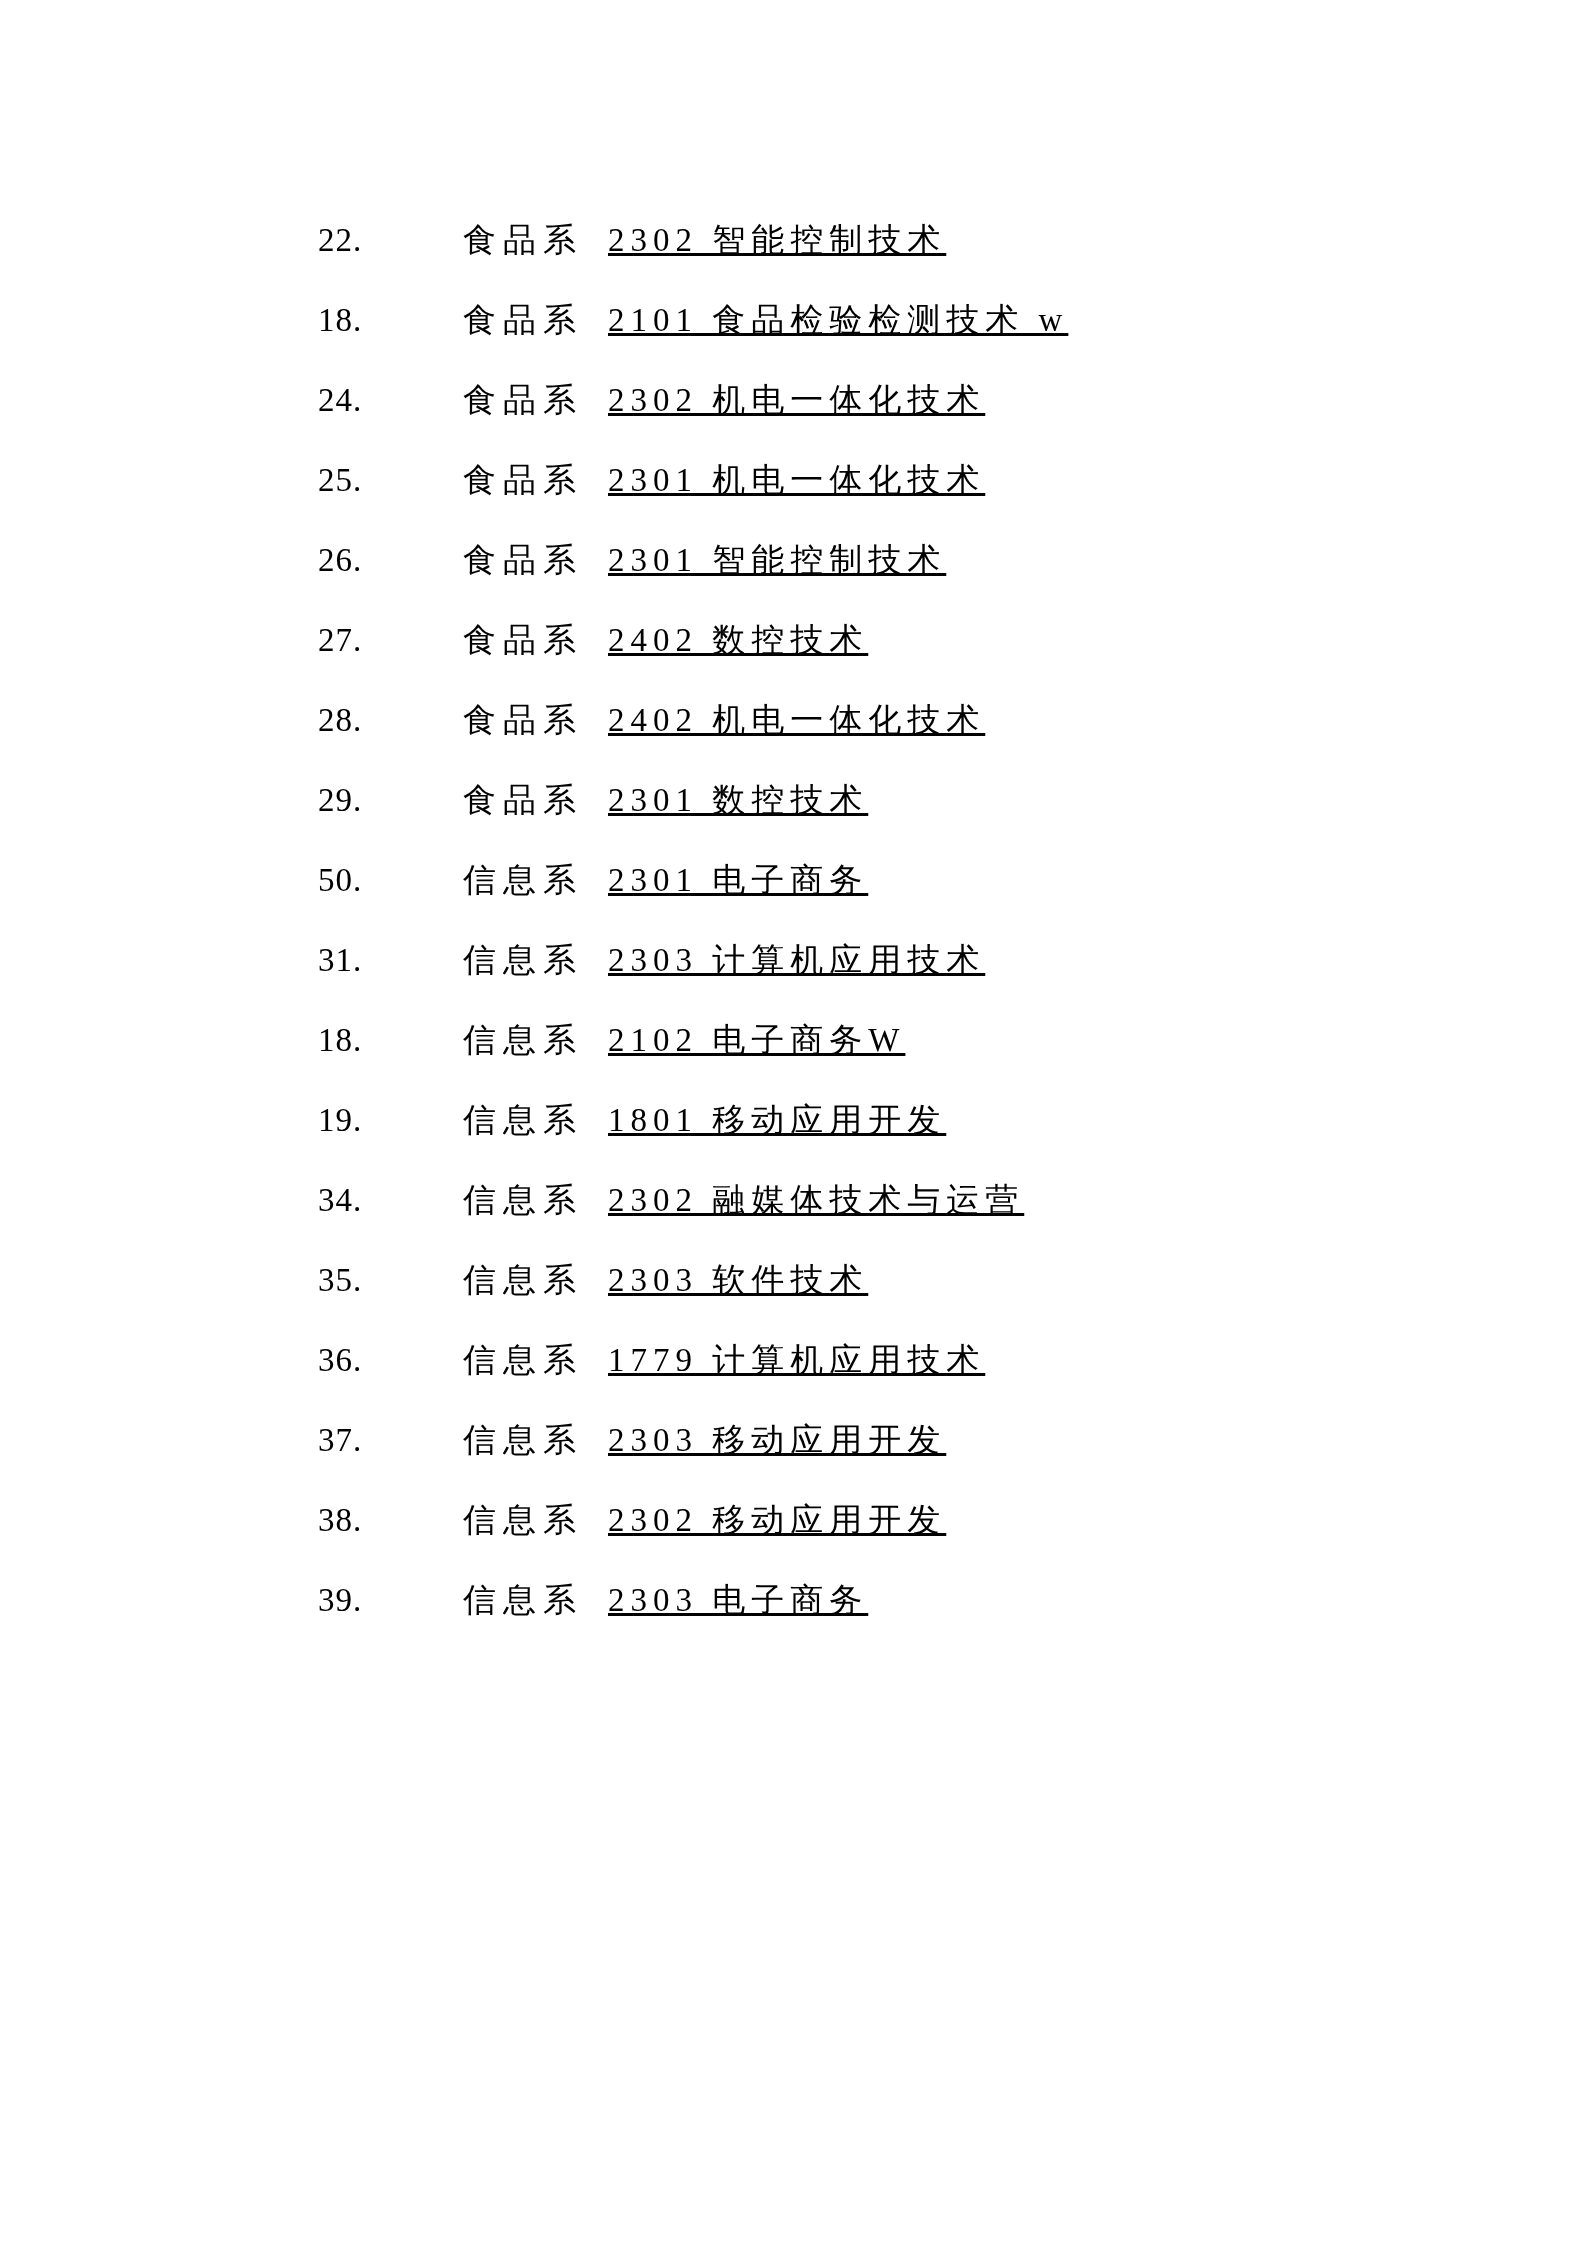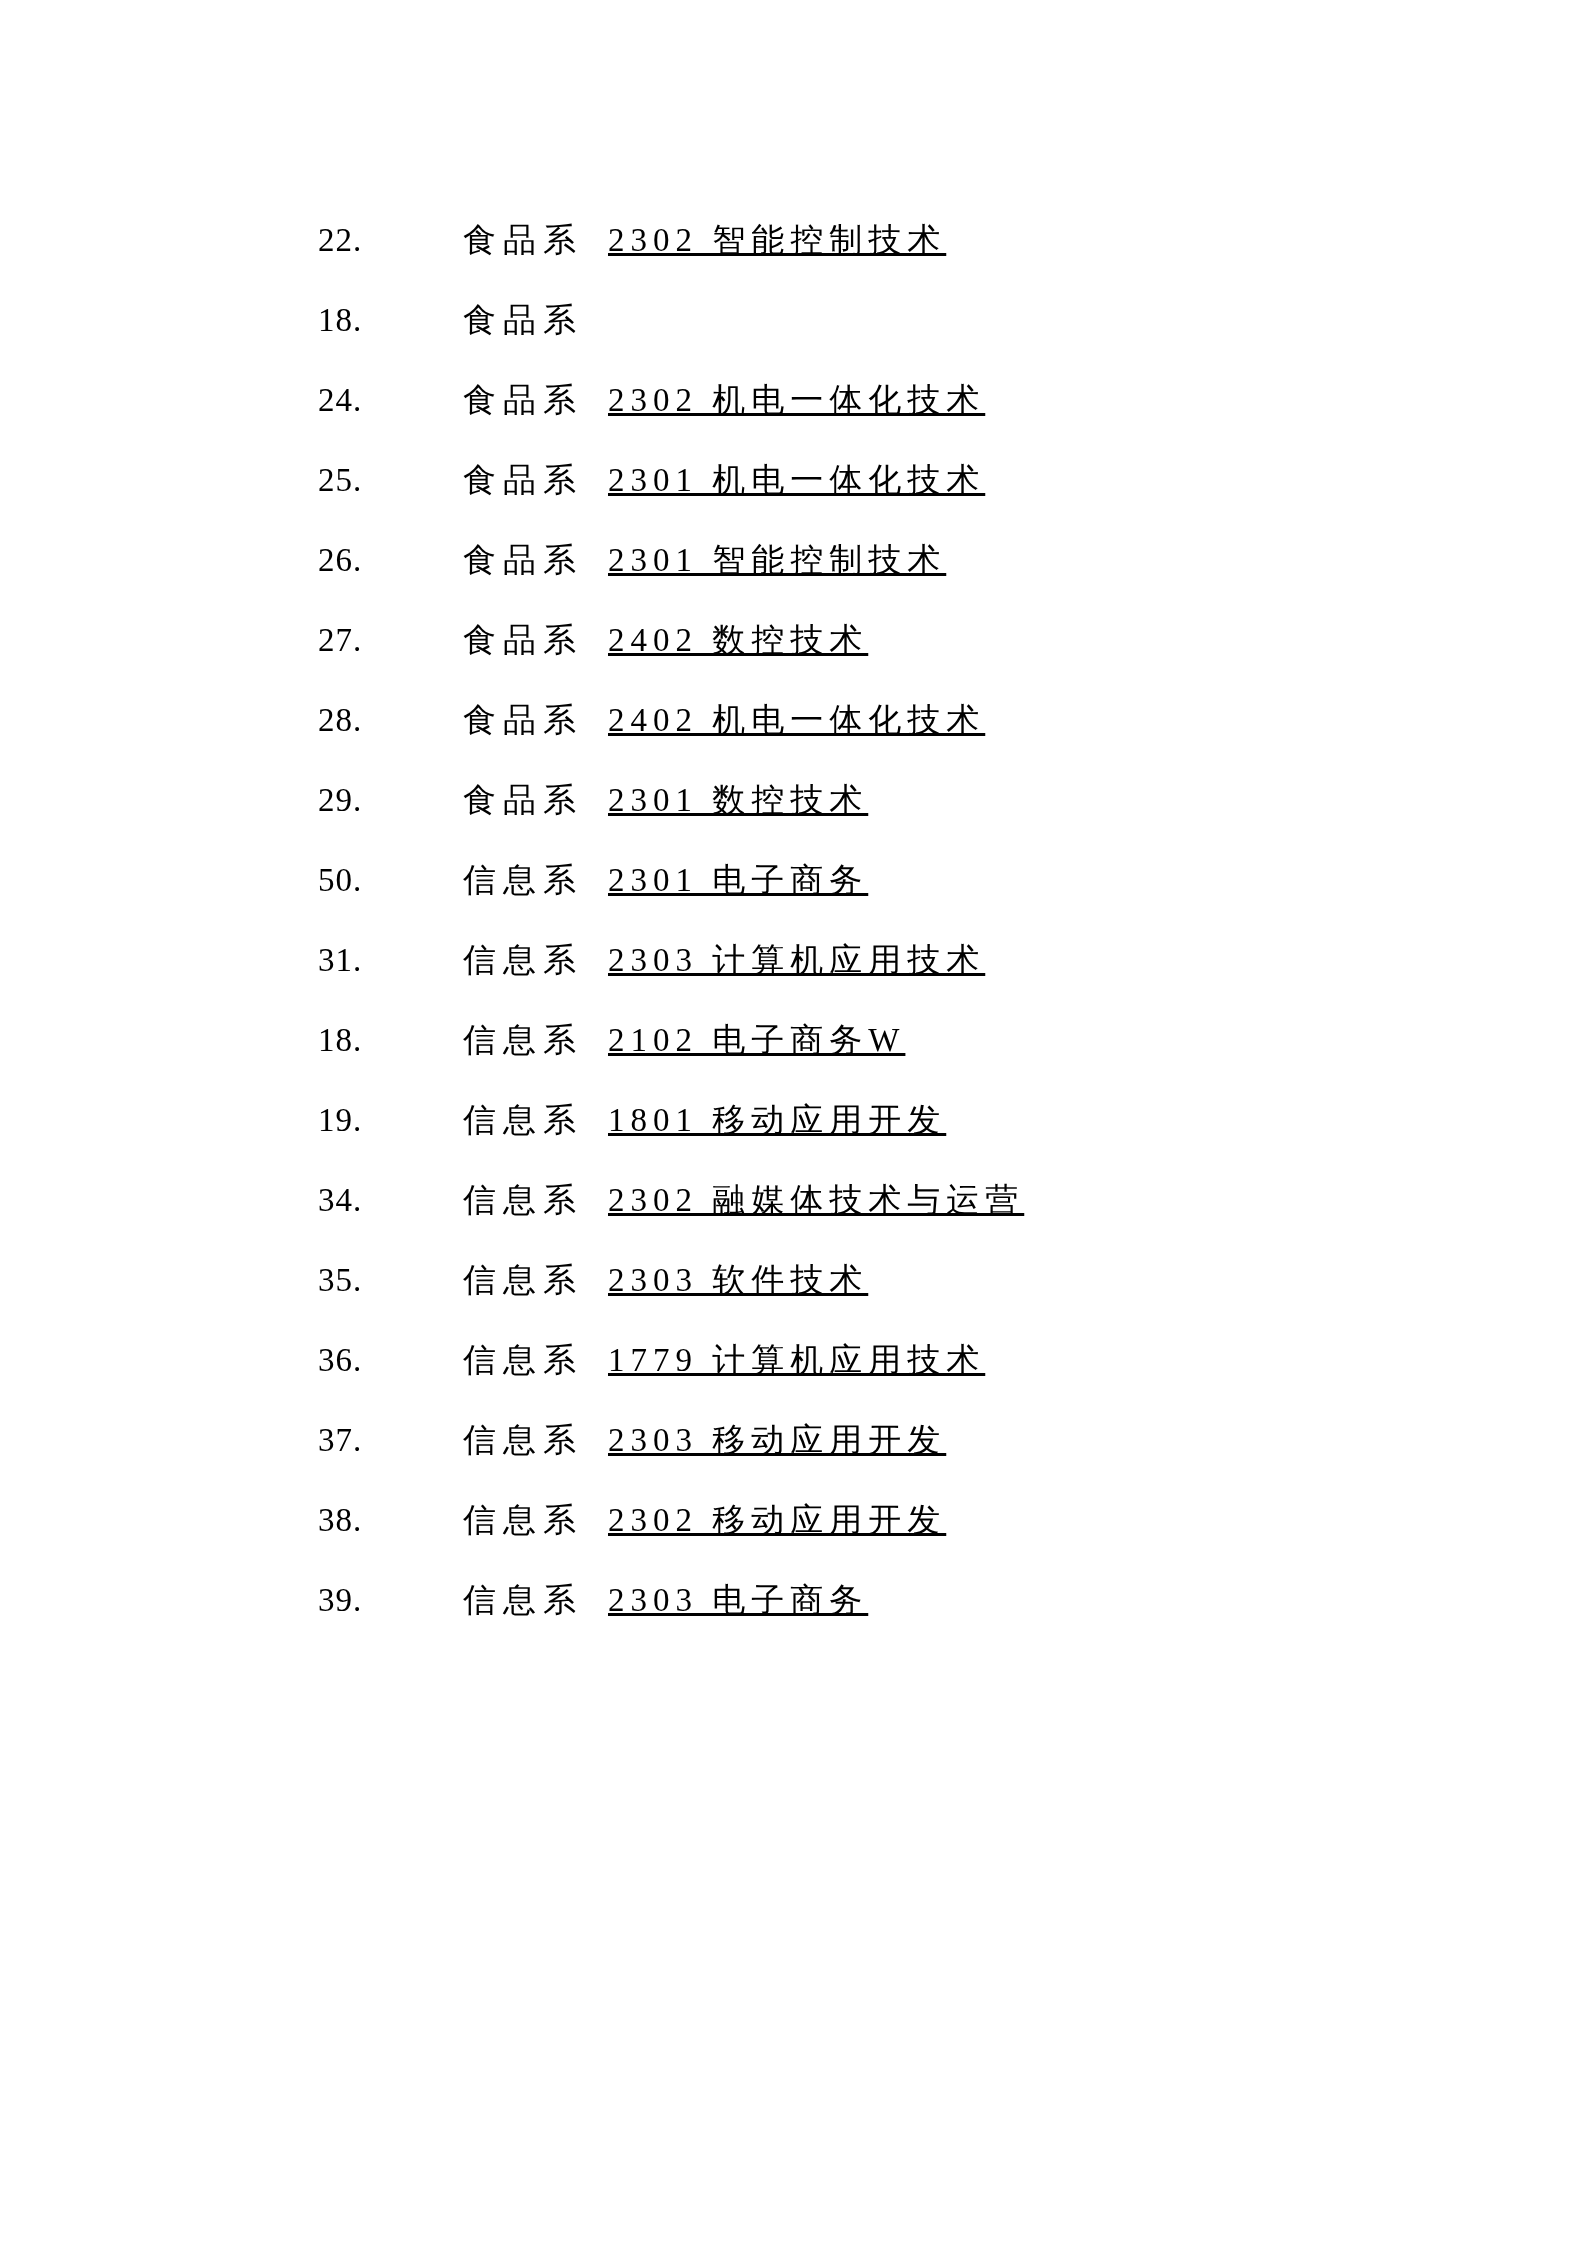--- a/index.html
+++ b/index.html
@@ -55,20 +55,21 @@
 
       <div class="row">
         <span class="num">22.</span>
         <span class="dept">食品系</span>
         <span class="cls">2302 智能控制技术</span>
       </div>
 
       <div class="row">
         <span class="num">18.</span>
         <span class="dept">食品系</span>
+        <span class="cls">2101 食品检验检测技术 w</span>
       </div>
 
       <div class="row">
         <span class="num">24.</span>
         <span class="dept">食品系</span>
         <span class="cls">2302 机电一体化技术</span>
       </div>
 
       <div class="row">
         <span class="num">25.</span>

